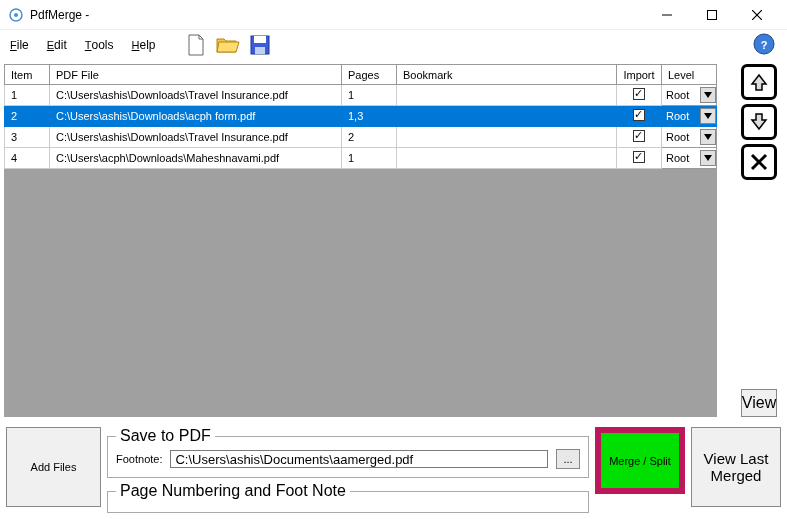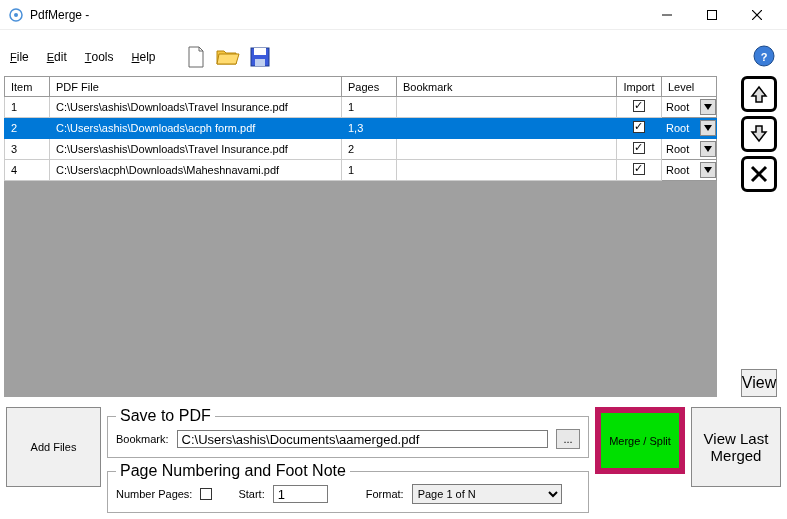--- a/index.html
+++ b/index.html
@@ -2,21 +2,21 @@
 <html><head>
 <meta charset="utf-8">
 <style>
 * { margin: 0; padding: 0; box-sizing: border-box; font-family: Tahoma, Arial, sans-serif; font-size: 11px; }
 body { background: #fff; width: 787px; height: 519px; overflow: hidden; display: flex; flex-direction: column; }
 .titlebar { height: 30px; display: flex; align-items: center; padding: 0 8px; background: #fff; border-bottom: 1px solid #eee; }
 .titlebar-icon { width: 16px; height: 16px; margin-right: 6px; display: inline-flex; }
 .titlebar-text { font-size: 12px; }
 .win-controls { margin-left: auto; display: flex; gap: 0; }
 .win-btn { width: 45px; height: 28px; display: flex; align-items: center; justify-content: center; cursor: pointer; }
-.menubar { height: 30px; display: flex; align-items: center; padding: 0 10px; gap: 18px; background: #fff; margin-top: 12px; }
+.menubar { height: 30px; display: flex; align-items: center; padding: 0 10px; gap: 18px; background: #fff; }
 .menu-item { font-size: 12px; cursor: pointer; }
 .menu-item u { text-decoration: underline; }
 .toolbar-icons { display: flex; gap: 8px; margin-left: 10px; }
 .tb-icon { width: 24px; height: 24px; display: flex; align-items: center; justify-content: center; cursor: pointer; }
 .help-icon { margin-left: auto; width: 24px; height: 24px; cursor: pointer; }
 .main-area { flex: 1; display: flex; padding: 4px 6px 4px 4px; gap: 24px; background: #fff; }
 .table-wrap { flex: 1; background: #a0a0a0; display: flex; flex-direction: column; }
 table { width: 100%; border-collapse: collapse; background: #fff; }
 th { background: #fff; border: 1px solid #999; padding: 3px 6px; text-align: left; font-weight: normal; font-size: 11px; height: 20px; }
 td { border: 1px solid #ccc; padding: 3px 6px; height: 20px; background: #fff; font-size: 11px; }
@@ -220,34 +220,24 @@
     <div class="view-btn">View</div>
   </div>
 </div>
 
 <div class="bottom-panel">
   <div class="add-files-btn">Add Files</div>
   <div class="fieldsets-col">
     <fieldset>
       <legend>Save to PDF</legend>
       <div class="field-row">
-        <label>Bookmark:</label>
+        <label>Footnote:</label>
         <input type="text" style="flex: 1 1 0%;" value="C:\Users\ashis\Documents\aamerged.pdf">
         <button class="browse-btn">...</button>
       </div>
     </fieldset>
     <fieldset>
       <legend>Page Numbering and Foot Note</legend>
-      <div class="field-row">
-        <label>Number Pages:</label>
-        <span class="number-chk"></span>
-        <label style="margin-left:18px">Start:</label>
-        <input type="text" style="width: 55px;" value="1">
-        <label style="margin-left:30px">Format:</label>
-        <select style="width:150px">
-          <option>Page 1 of N</option>
-        </select>
-      </div>
     </fieldset>
   </div>
   <div class="merge-btn">Merge / Split</div>
   <div class="viewlast-btn">View Last Merged</div>
 </div>
 
 </body></html>

